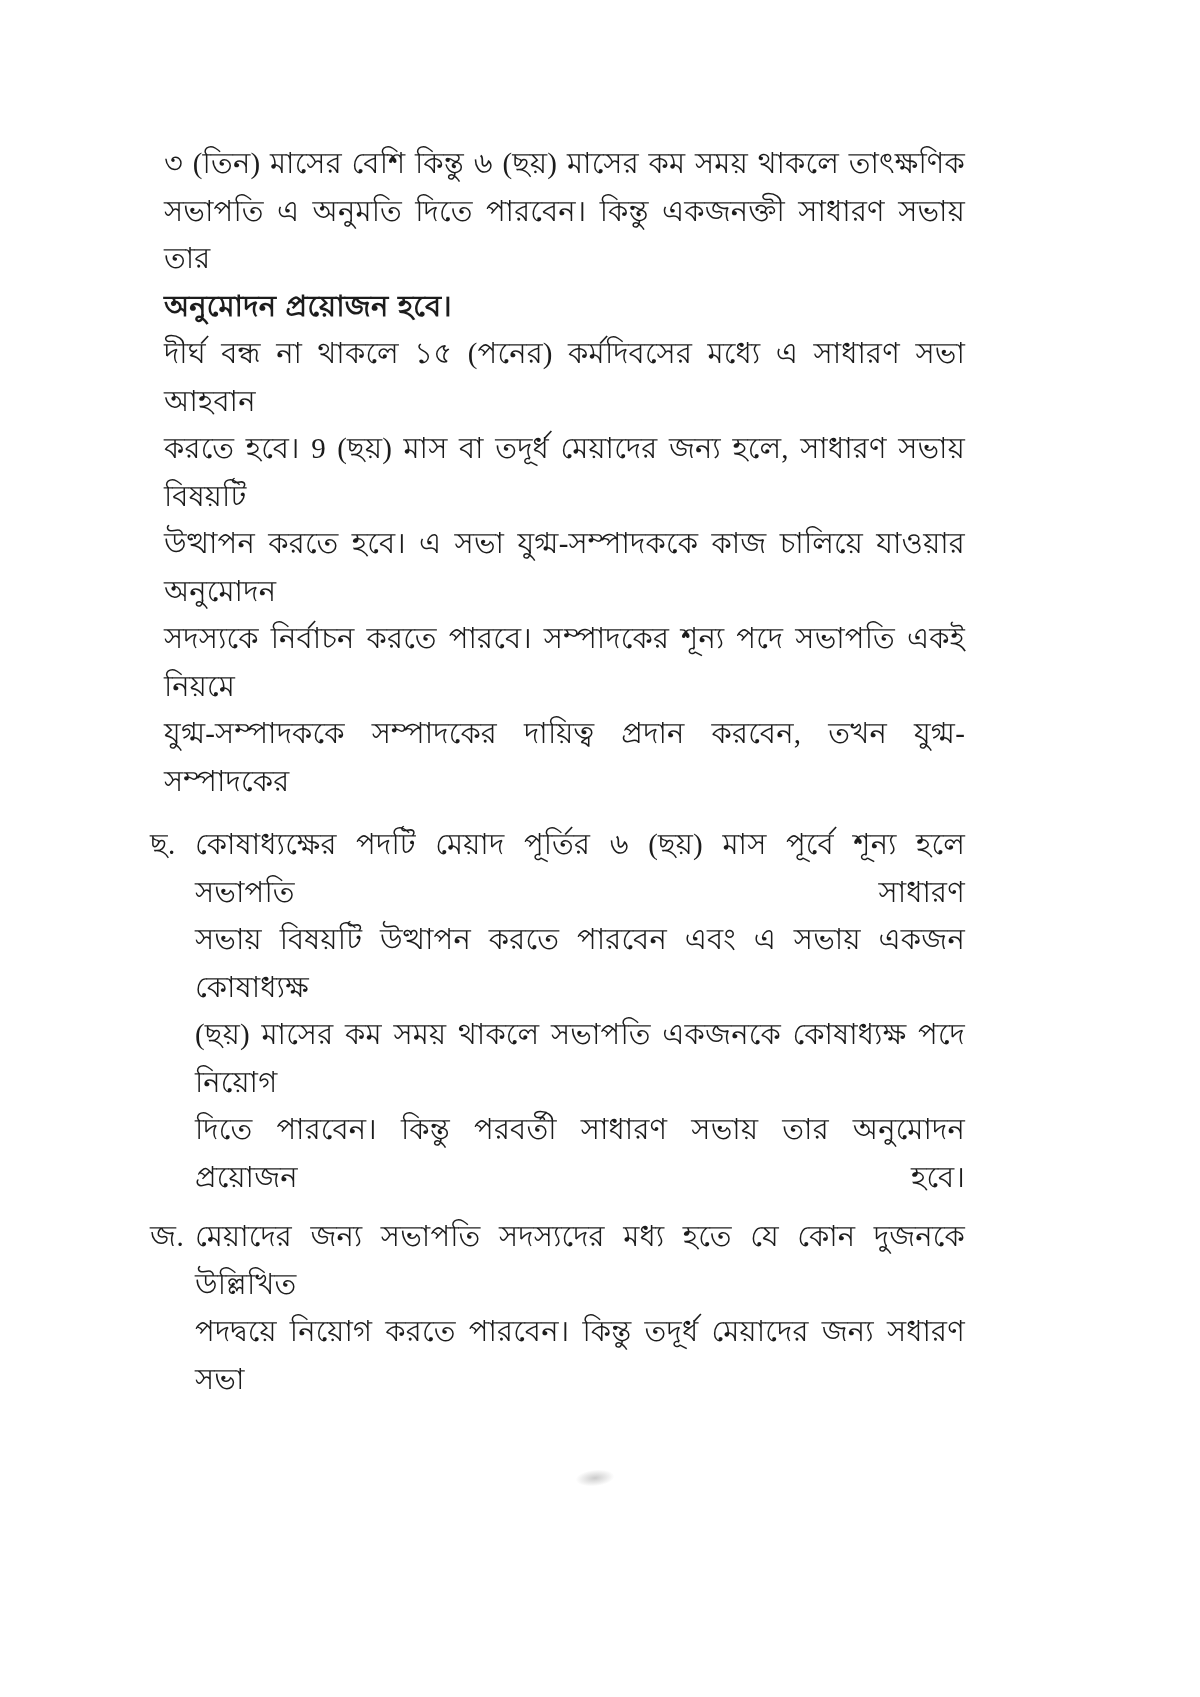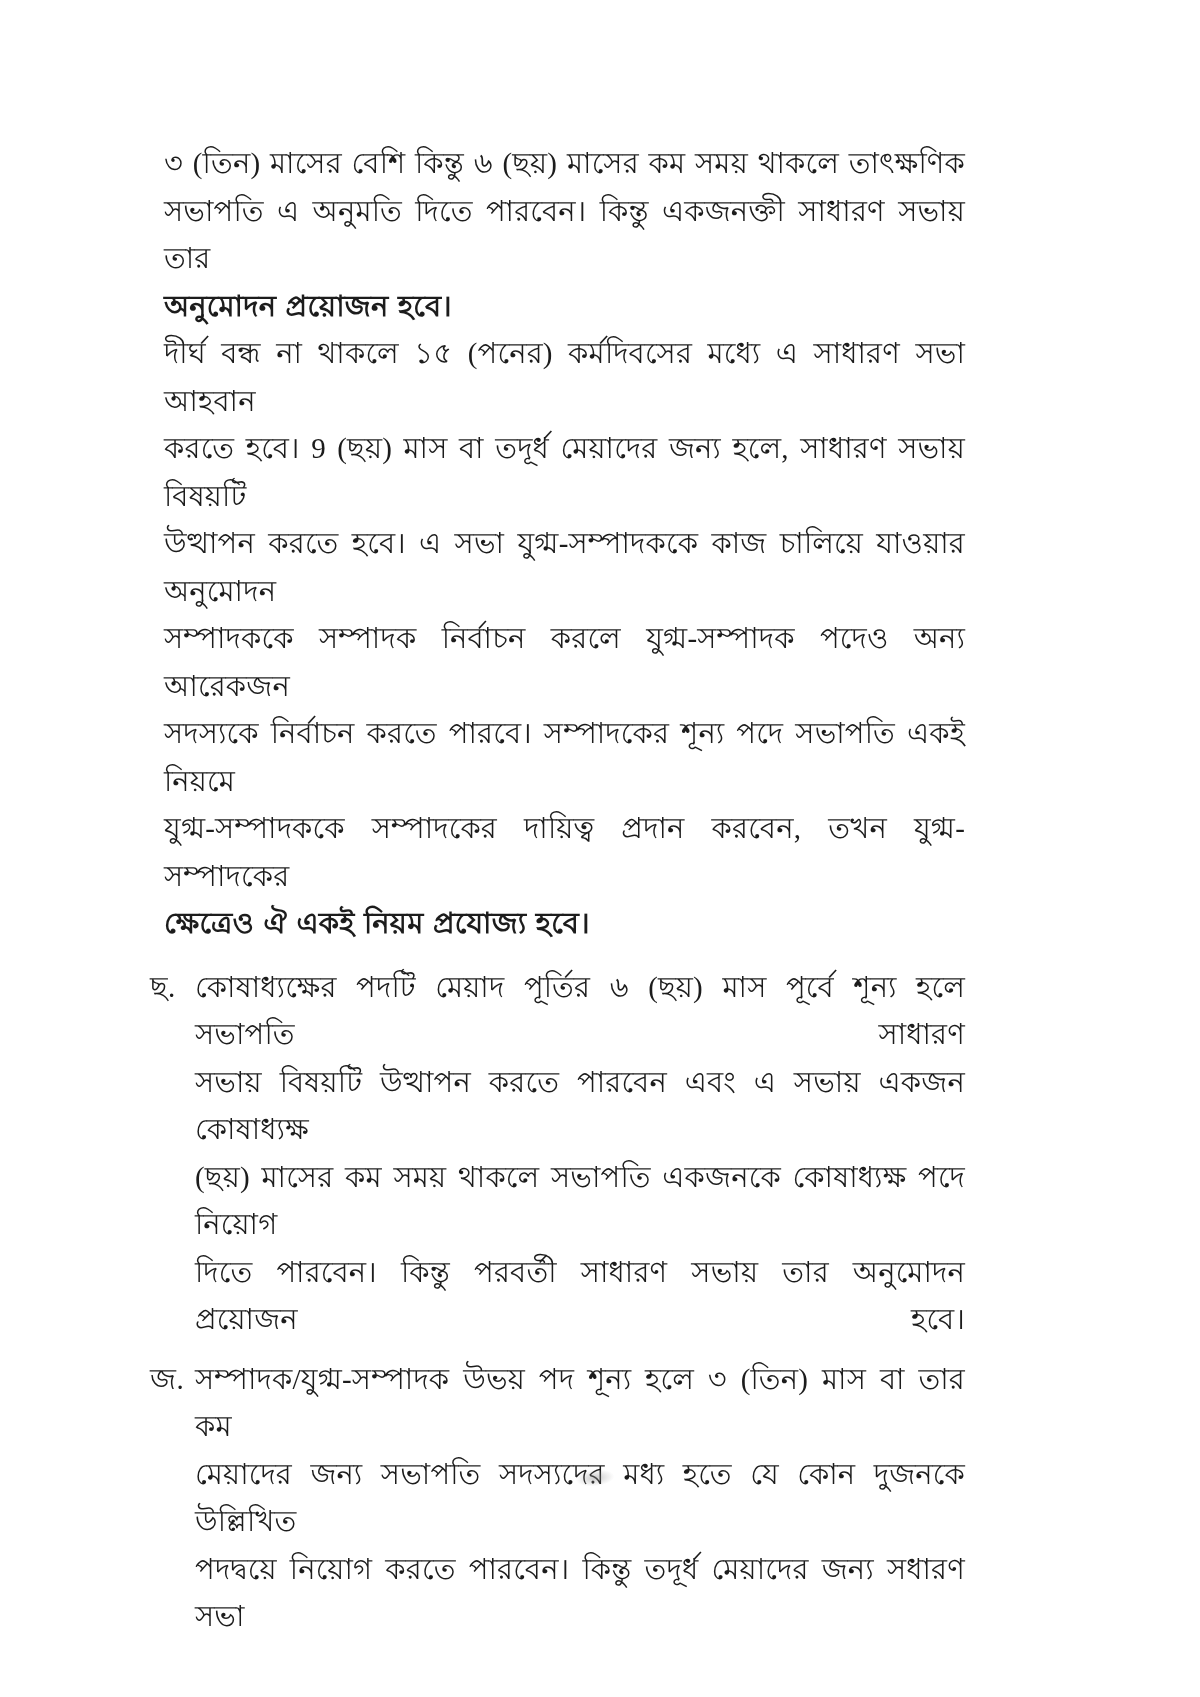--- a/index.html
+++ b/index.html
@@ -69,41 +69,38 @@
           <div class="line short">অনুমোদন প্রয়োজন হবে।</div>
         </div>
   </div>
 
   <div class="para cont">
     <span class="para-label"></span>
     <div class="para-body">
           <div class="line">দীর্ঘ বন্ধ না থাকলে ১৫ (পনের) কর্মদিবসের মধ্যে এ সাধারণ সভা আহবান</div>
           <div class="line">করতে হবে। 9 (ছয়) মাস বা তদূর্ধ মেয়াদের জন্য হলে, সাধারণ সভায় বিষয়টি</div>
           <div class="line">উত্থাপন করতে হবে। এ সভা যুগ্ম-সম্পাদককে কাজ চালিয়ে যাওয়ার অনুমোদন</div>
-          <div class="line">সম্পাদককে সম্পাদক নির্বাচন করলে যুগ্ম-সম্পাদক পদেও অন্য আরেকজন</div>
           <div class="line">সদস্যকে নির্বাচন করতে পারবে। সম্পাদকের শূন্য পদে সভাপতি একই নিয়মে</div>
           <div class="line">যুগ্ম-সম্পাদককে সম্পাদকের দায়িত্ব প্রদান করবেন, তখন যুগ্ম-সম্পাদকের</div>
-          <div class="line short">ক্ষেত্রেও ঐ একই নিয়ম প্রযোজ্য হবে।</div>
         </div>
   </div>
 
   <div class="para gap-lg">
     <span class="para-label">ছ.</span>
     <div class="para-body">
           <div class="line">কোষাধ্যক্ষের পদটি মেয়াদ পূর্তির ৬ (ছয়) মাস পূর্বে শূন্য হলে সভাপতি সাধারণ</div>
           <div class="line">সভায় বিষয়টি উত্থাপন করতে পারবেন এবং এ সভায় একজন কোষাধ্যক্ষ</div>
           <div class="line">(ছয়) মাসের কম সময় থাকলে সভাপতি একজনকে কোষাধ্যক্ষ পদে নিয়োগ</div>
           <div class="line">দিতে পারবেন। কিন্তু পরবর্তী সাধারণ সভায় তার অনুমোদন প্রয়োজন হবে।</div>
         </div>
   </div>
 
   <div class="para gap-md">
     <span class="para-label">জ.</span>
     <div class="para-body">
-          <div class="line">সম্পাদক/যুগ্ম-সম্পাদক উভয় পদ শূন্য হলে ৩ (তিন) মাস বা তার কম</div>
           <div class="line">মেয়াদের জন্য সভাপতি সদস্যদের মধ্য হতে যে কোন দুজনকে উল্লিখিত</div>
           <div class="line">পদদ্বয়ে নিয়োগ করতে পারবেন। কিন্তু তদূর্ধ মেয়াদের জন্য সধারণ সভা</div>
         </div>
   </div>
 
 </div>
   <div class="smudge"></div>
 </div>
 
 </body></html>

